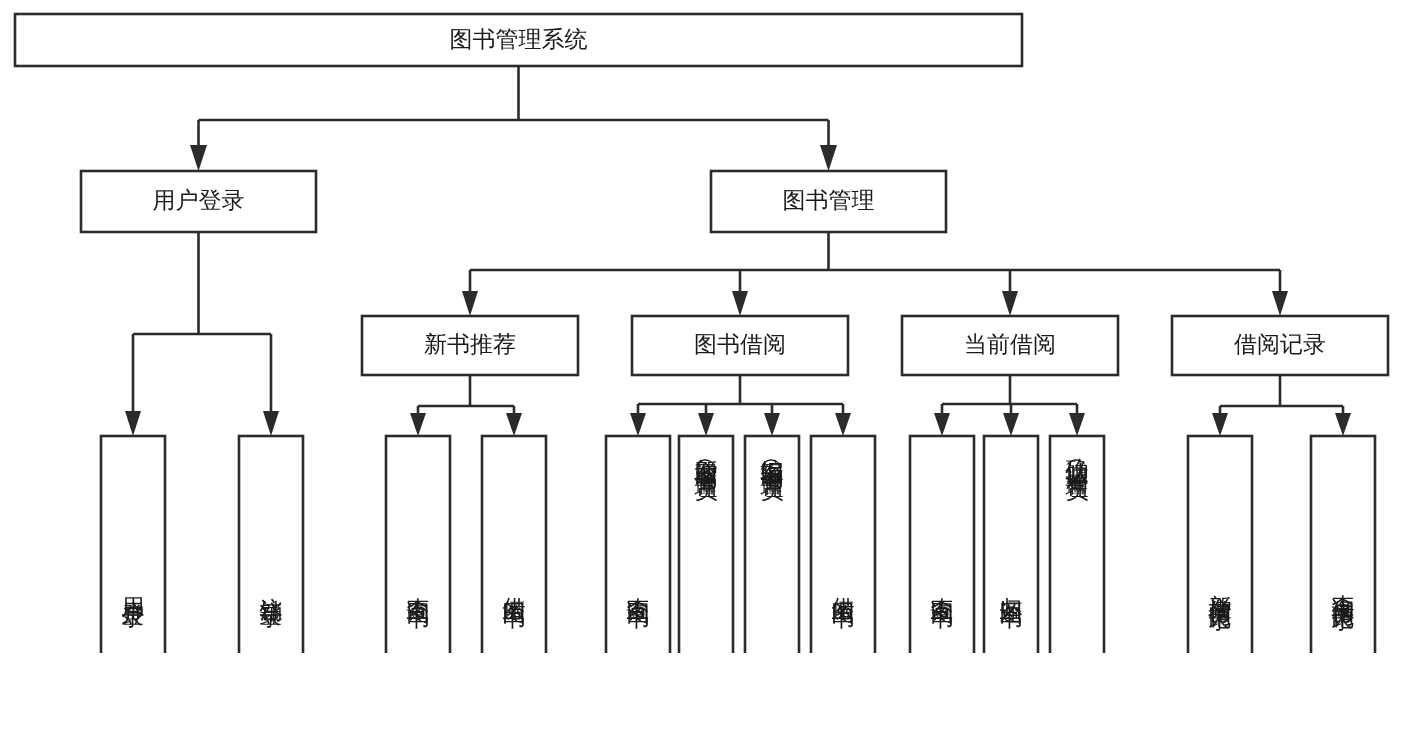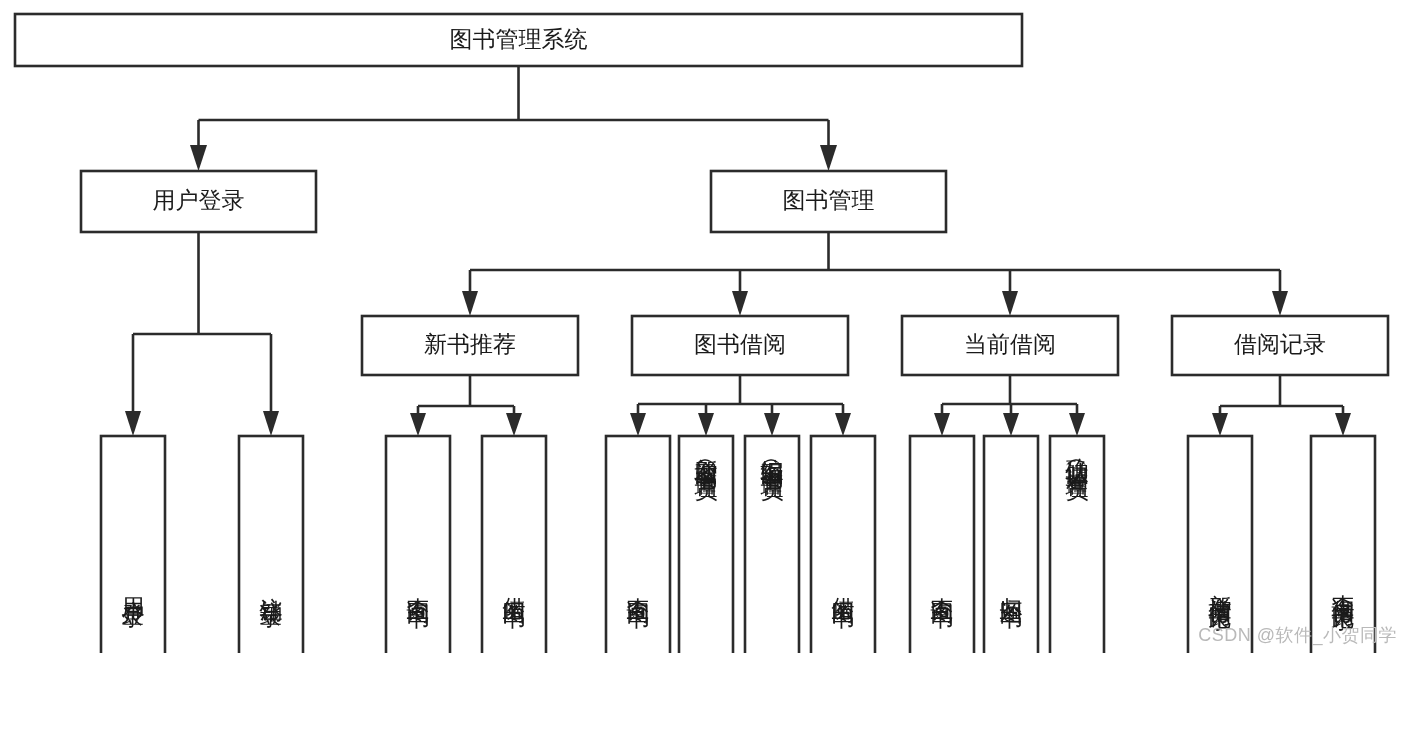--- a/index.html
+++ b/index.html
@@ -236,15 +236,14 @@
   <div class="leaf-label-wrap" style="left:1050px; top:440px; width:54px; height:290px; align-items:flex-start;">
     <span class="leaf-label">确认归还（管理员）</span>
   </div>
   <div class="leaf-label-wrap" style="left:1188px; top:436px; width:64px; height:297px;">
     <span class="leaf-label">新增借阅记录</span>
   </div>
   <div class="leaf-label-wrap" style="left:1311px; top:436px; width:64px; height:297px;">
     <span class="leaf-label">查询借阅记录</span>
   </div>
 
-  <div class="watermark">CSDN @软件_小贺同学</div>
 
 </div>
 
 </body></html>

